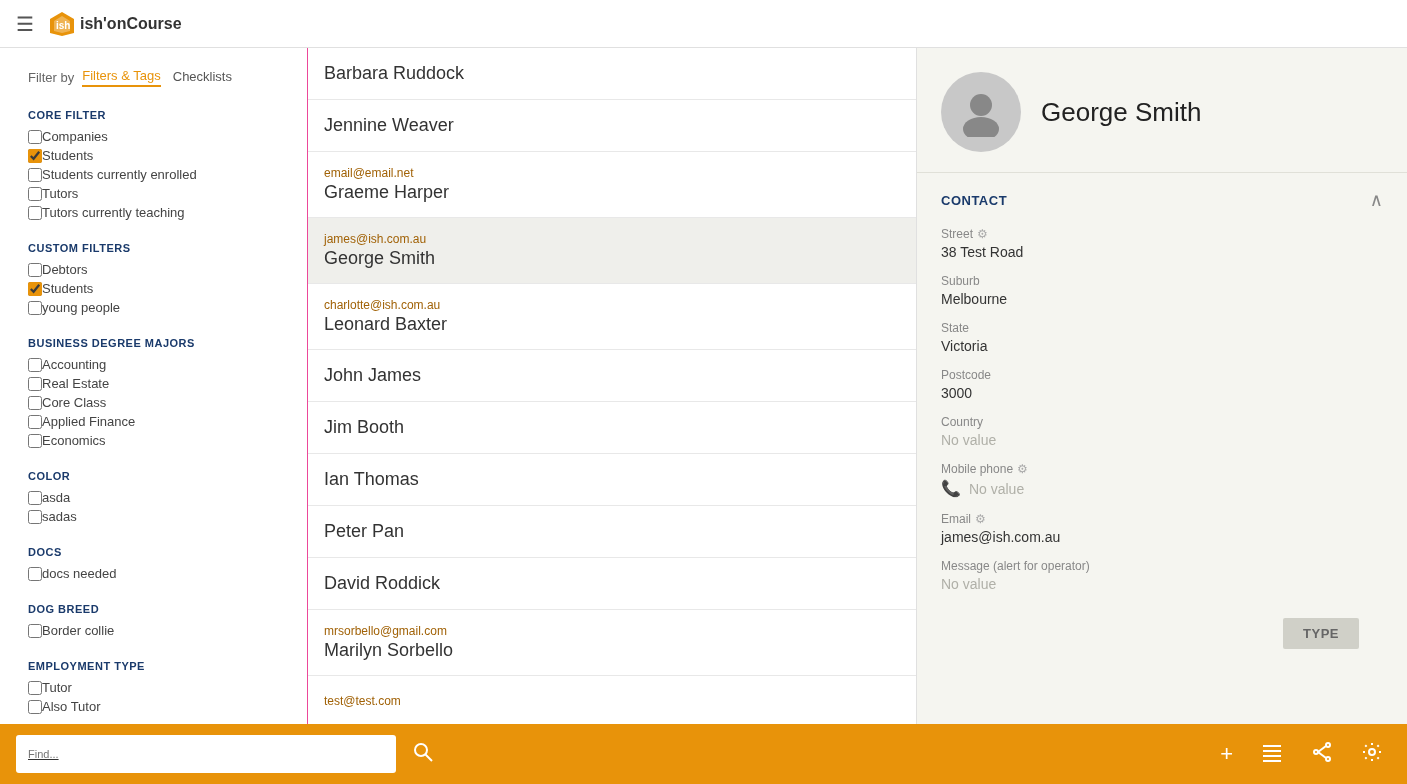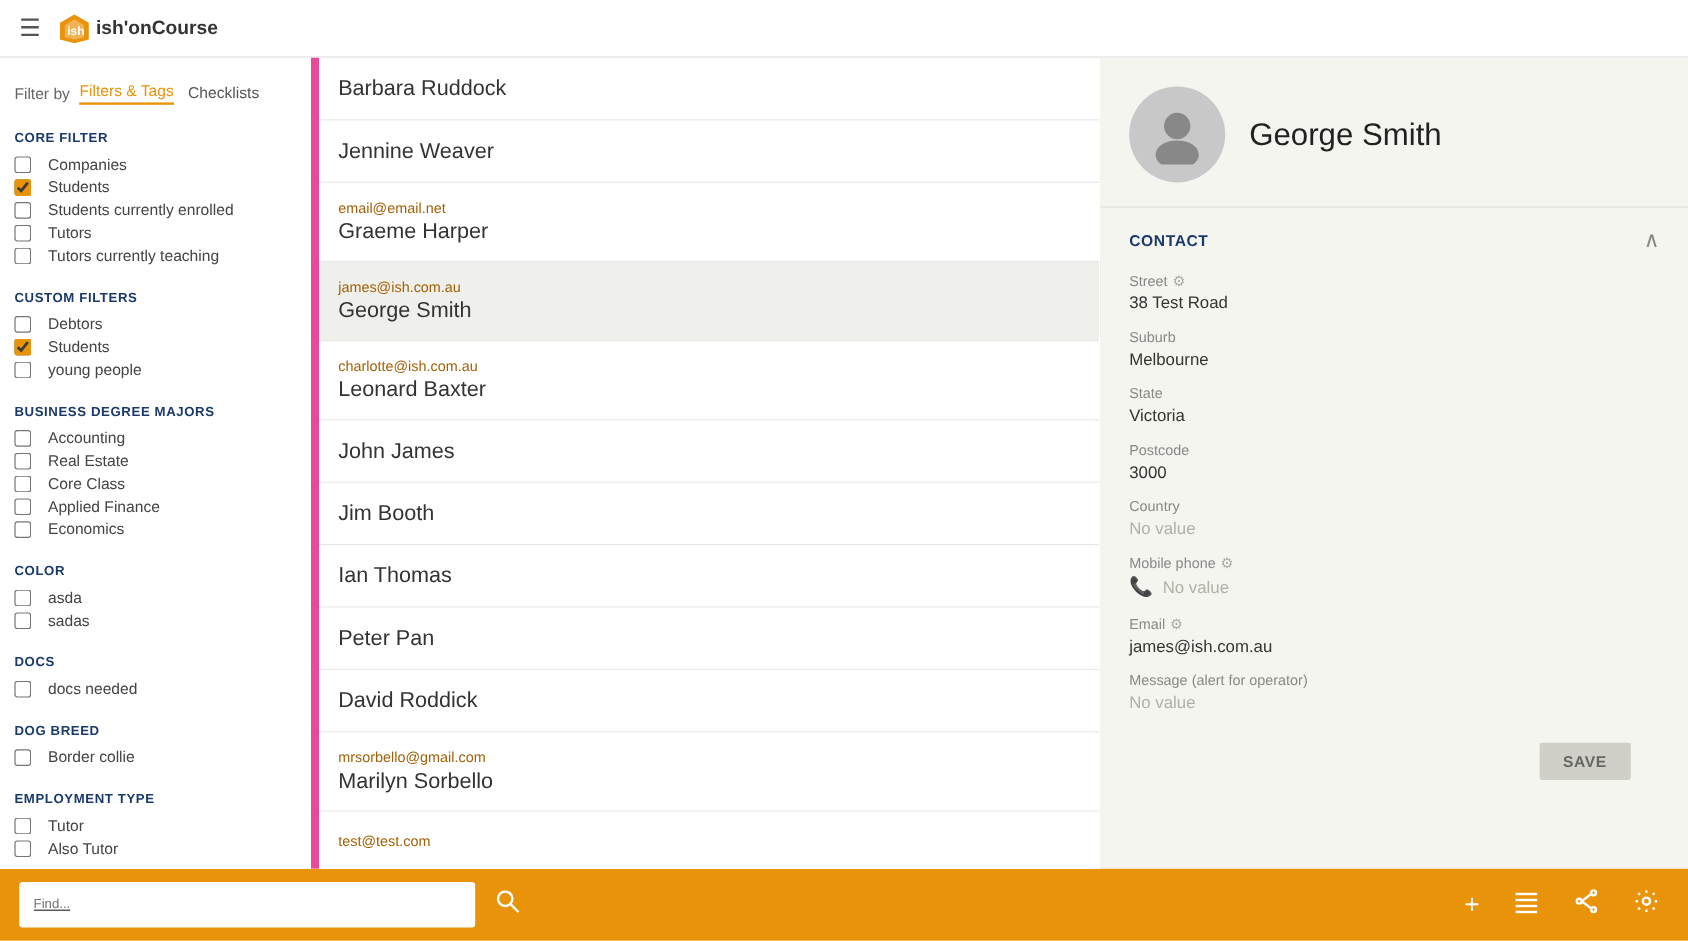--- a/index.html
+++ b/index.html
@@ -1,29 +1,29 @@
 <!DOCTYPE html>
 <html><head>
   <meta charset="utf-8">
   <style>
     * { box-sizing: border-box; margin: 0; padding: 0; }
     body { font-family: -apple-system, BlinkMacSystemFont, 'Segoe UI', sans-serif; background: #f5f5f0; display: flex; flex-direction: column; height: 784px; overflow: hidden; }
 
     .app-container { display: flex; flex: 1; overflow: hidden; }
 
     
-    .sidebar { width: 266px; background: #fff; border-right: 7px solid #ec4899; overflow-y: auto; flex-shrink: 0; padding: 8px 0; }
+    .sidebar { width: 308px; background: #fff; border-right: 1px solid #ec4899; overflow-y: auto; flex-shrink: 0; padding: 8px 16px; }
     .filter-by-row { display: flex; align-items: center; padding: 6px 12px 6px 12px; gap: 8px; font-size: 13px; color: #666; }
     .filter-tab { font-size: 13px; font-weight: 500; cursor: pointer; padding-bottom: 2px; }
     .filter-tab.active { color: #e8930a; border-bottom: 2px solid #e8930a; }
     .filter-tab.inactive { color: #555; }
 
     .sidebar-section { padding: 6px 12px; }
     .section-title { font-size: 11px; font-weight: 700; color: #1a3a6b; letter-spacing: 0.5px; margin-bottom: 6px; margin-top: 8px; }
-    .checkbox-item { display: flex; align-items: center; gap: 14px; padding: 2px 0; font-size: 13px; color: #444; cursor: pointer; }
+    .checkbox-item { display: flex; align-items: center; gap: 0; padding: 2px 0; font-size: 13px; color: #444; cursor: pointer; }
     .checkbox-item input[type="checkbox"] { width: 14px; height: 14px; cursor: pointer; accent-color: #e8930a; }
 
     
     .main-list { flex: 1; background: #fff; overflow-y: auto; border-right: 1px solid #e0e0e0; }
     .list-item { padding: 14px 16px; border-bottom: 1px solid #e8e8e8; cursor: pointer; min-height: 52px; display: flex; flex-direction: column; justify-content: center; }
     .list-item.selected { background: #efefeb; }
     .list-item-email { font-size: 12px; color: #a16207; margin-bottom: 2px; }
     .list-item-name { font-size: 18px; color: #333; }
 
     
@@ -318,21 +318,21 @@
         </div>
         <div class="field-value">james@ish.com.au</div>
       </div>
 
       <div class="field-group">
         <div class="field-label">Message (alert for operator)</div>
         <div class="field-value no-value">No value</div>
       </div>
 
       <div class="save-btn-area">
-        <button class="save-btn">SAVE</button>
+        <button class="save-btn">TYPE</button>
       </div>
     </div>
   </div>
 </div>
 
 <div class="bottom-bar">
   <div class="search-input-wrap">
     <input class="search-input" type="text" placeholder="Find..." style="">
   </div>
   <button class="search-btn">

